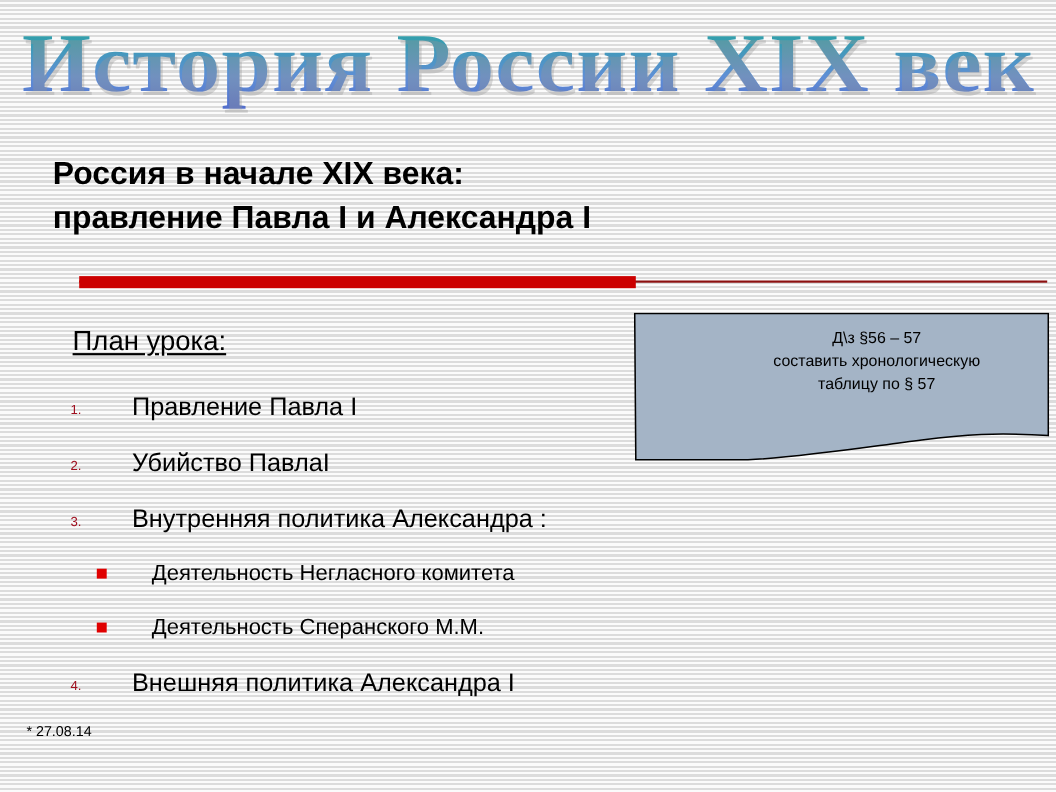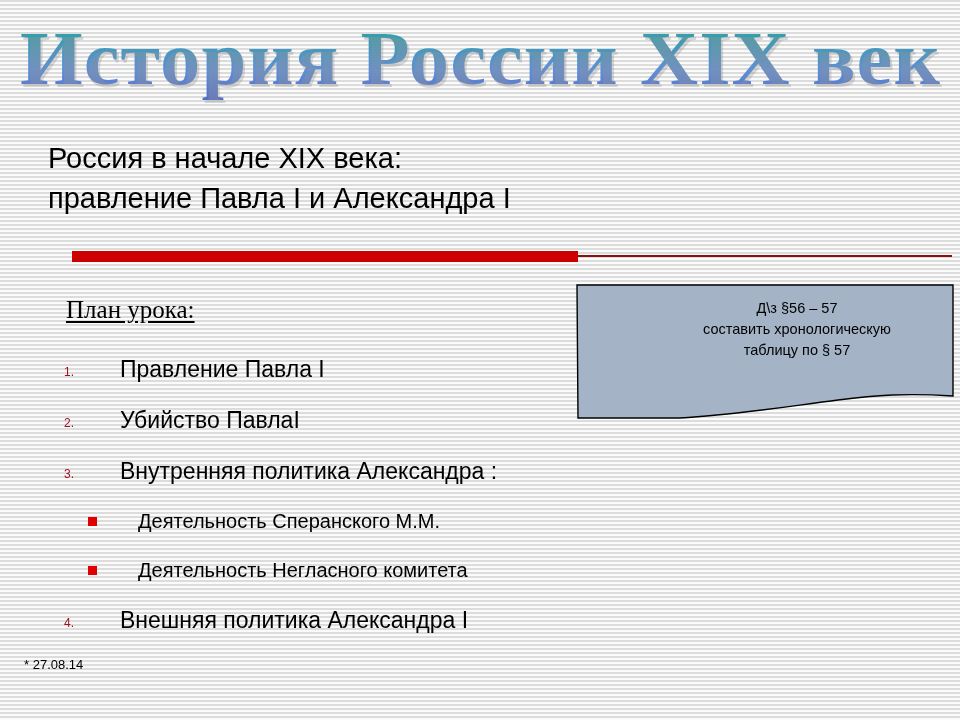--- a/index.html
+++ b/index.html
@@ -64,21 +64,21 @@
   #subtitle {
     position: absolute;
     left: 48px;
     top: 138px;
     width: 700px;
     font-size: 29px;
     line-height: 40px;
     color: #000000;
     white-space: nowrap;
   }
-  #subtitle .sub-line { display: block; }
+  #subtitle .sub-line { display: block; font-weight: bold; }
 
   
   #rule-thin {
     position: absolute;
     left: 72px;
     top: 255px;
     width: 880px;
     height: 2px;
     background: #8c1010;
   }
@@ -123,21 +123,20 @@
   
   #plan-heading {
     position: absolute;
     left: 66px;
     top: 294px;
     font-size: 25px;
     line-height: 32px;
     color: #000000;
     text-decoration: underline;
     text-underline-offset: 3px;
-    font-family: Liberation Serif, serif;
   }
 
   #plan-list {
     position: absolute;
     left: 58px;
     top: 340px;
     width: 560px;
   }
   .plan-row {
     position: relative;
@@ -242,26 +241,26 @@
       <span class="txt">Убийство ПавлаI</span>
     </div>
 
     <div class="plan-row">
       <span class="num">3.</span>
       <span class="txt">Внутренняя политика Александра :</span>
     </div>
 
     <div class="sub-row">
       <span class="sq"></span>
-      <span class="txt">Деятельность Сперанского М.М.</span>
+      <span class="txt">Деятельность Негласного комитета</span>
     </div>
 
     <div class="sub-row">
       <span class="sq"></span>
-      <span class="txt">Деятельность Негласного комитета</span>
+      <span class="txt">Деятельность Сперанского М.М.</span>
     </div>
 
     <div class="plan-row">
       <span class="num">4.</span>
       <span class="txt">Внешняя политика Александра I</span>
     </div>
 
   </div>
 
   <div id="footer-date">

